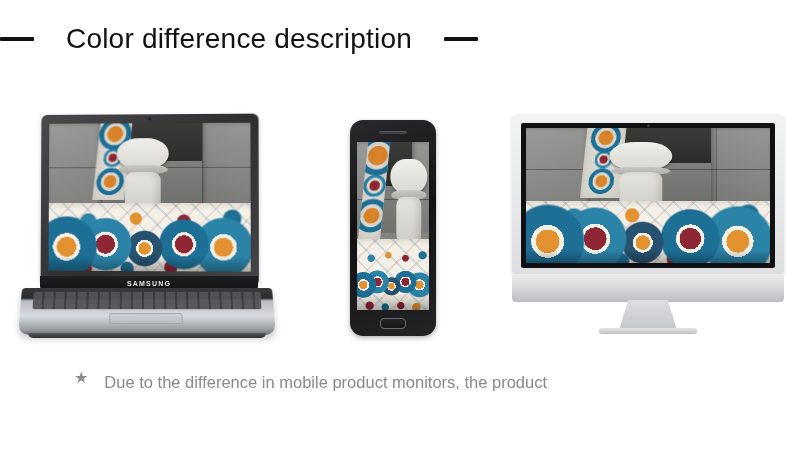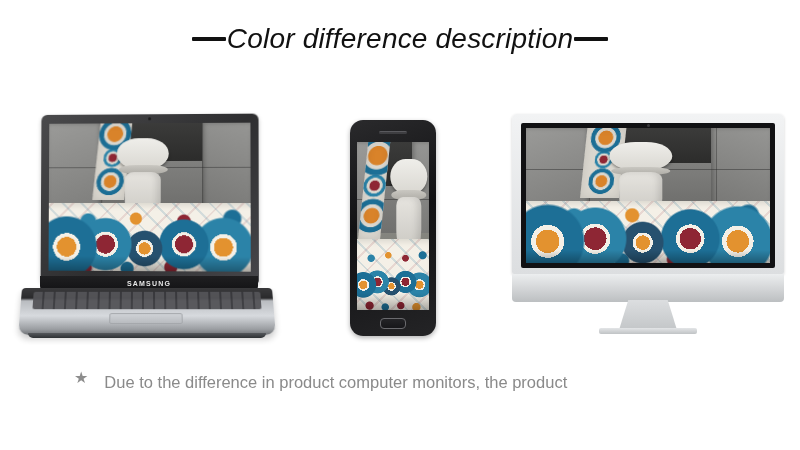--- a/index.html
+++ b/index.html
@@ -22,23 +22,21 @@
   }
 
   
   .title-row {
     position: absolute;
     top: 24px;
     left: 0;
     width: 800px;
     display: flex;
     align-items: center;
-    justify-content: center;
-    gap: 1px;
-    font-style: italic;
+    gap: 32px;
   }
   .title-dash {
     width: 34px;
     height: 4px;
     background: #111111;
     border-radius: 1px;
     flex: 0 0 auto;
   }
   .title-text {
     font-size: 28px;
@@ -514,17 +512,17 @@
       <div class="imac-chin"></div>
       <div class="imac-neck"></div>
       <div class="imac-foot"></div>
     </div>
 
   </div>
 
   <div class="note">
     <span class="note-star">★</span>
     <span class="note-body">
-      <span class="note-line">Due to the difference in product computer monitors, the product</span>
+      <span class="note-line">Due to the difference in mobile product monitors, the product</span>
     </span>
   </div>
 
 </div>
 
 </body></html>

